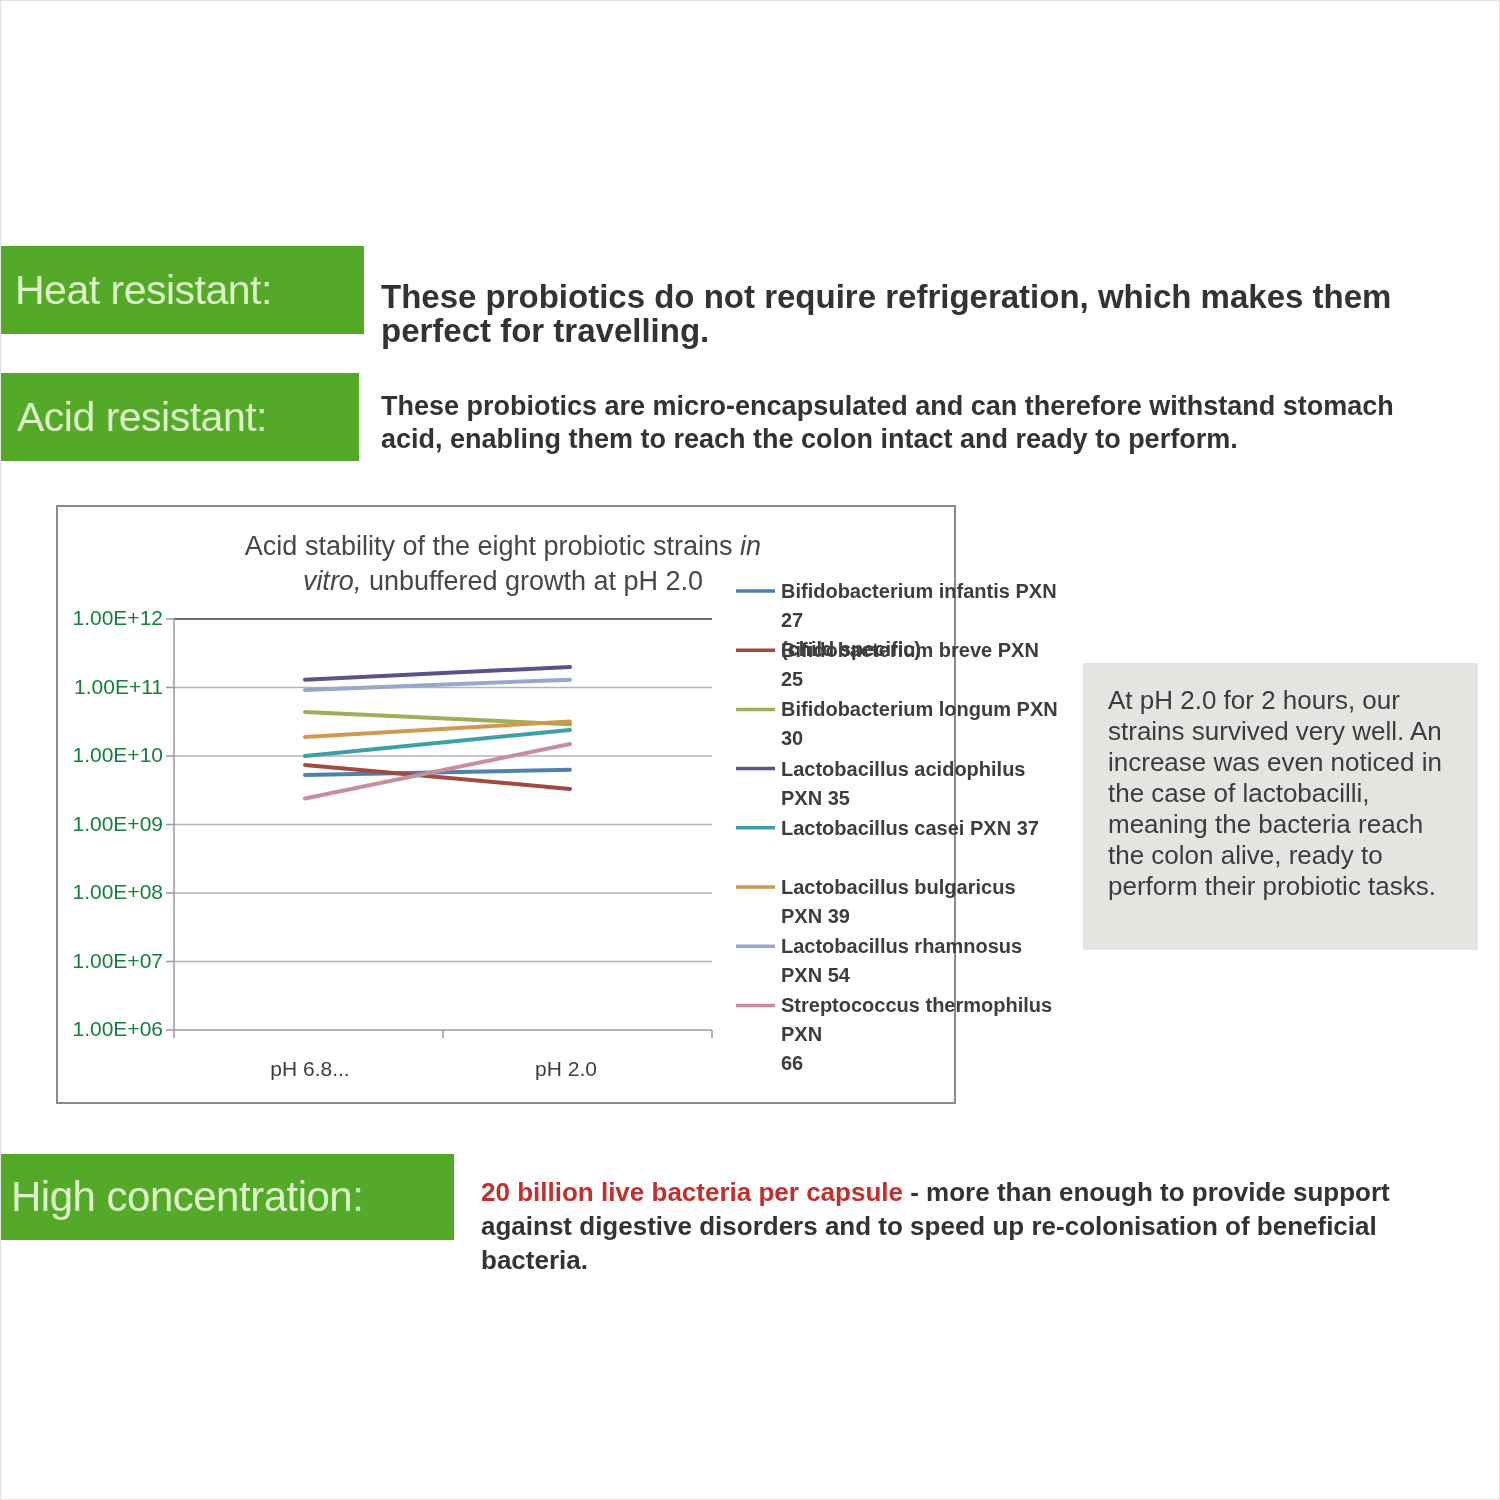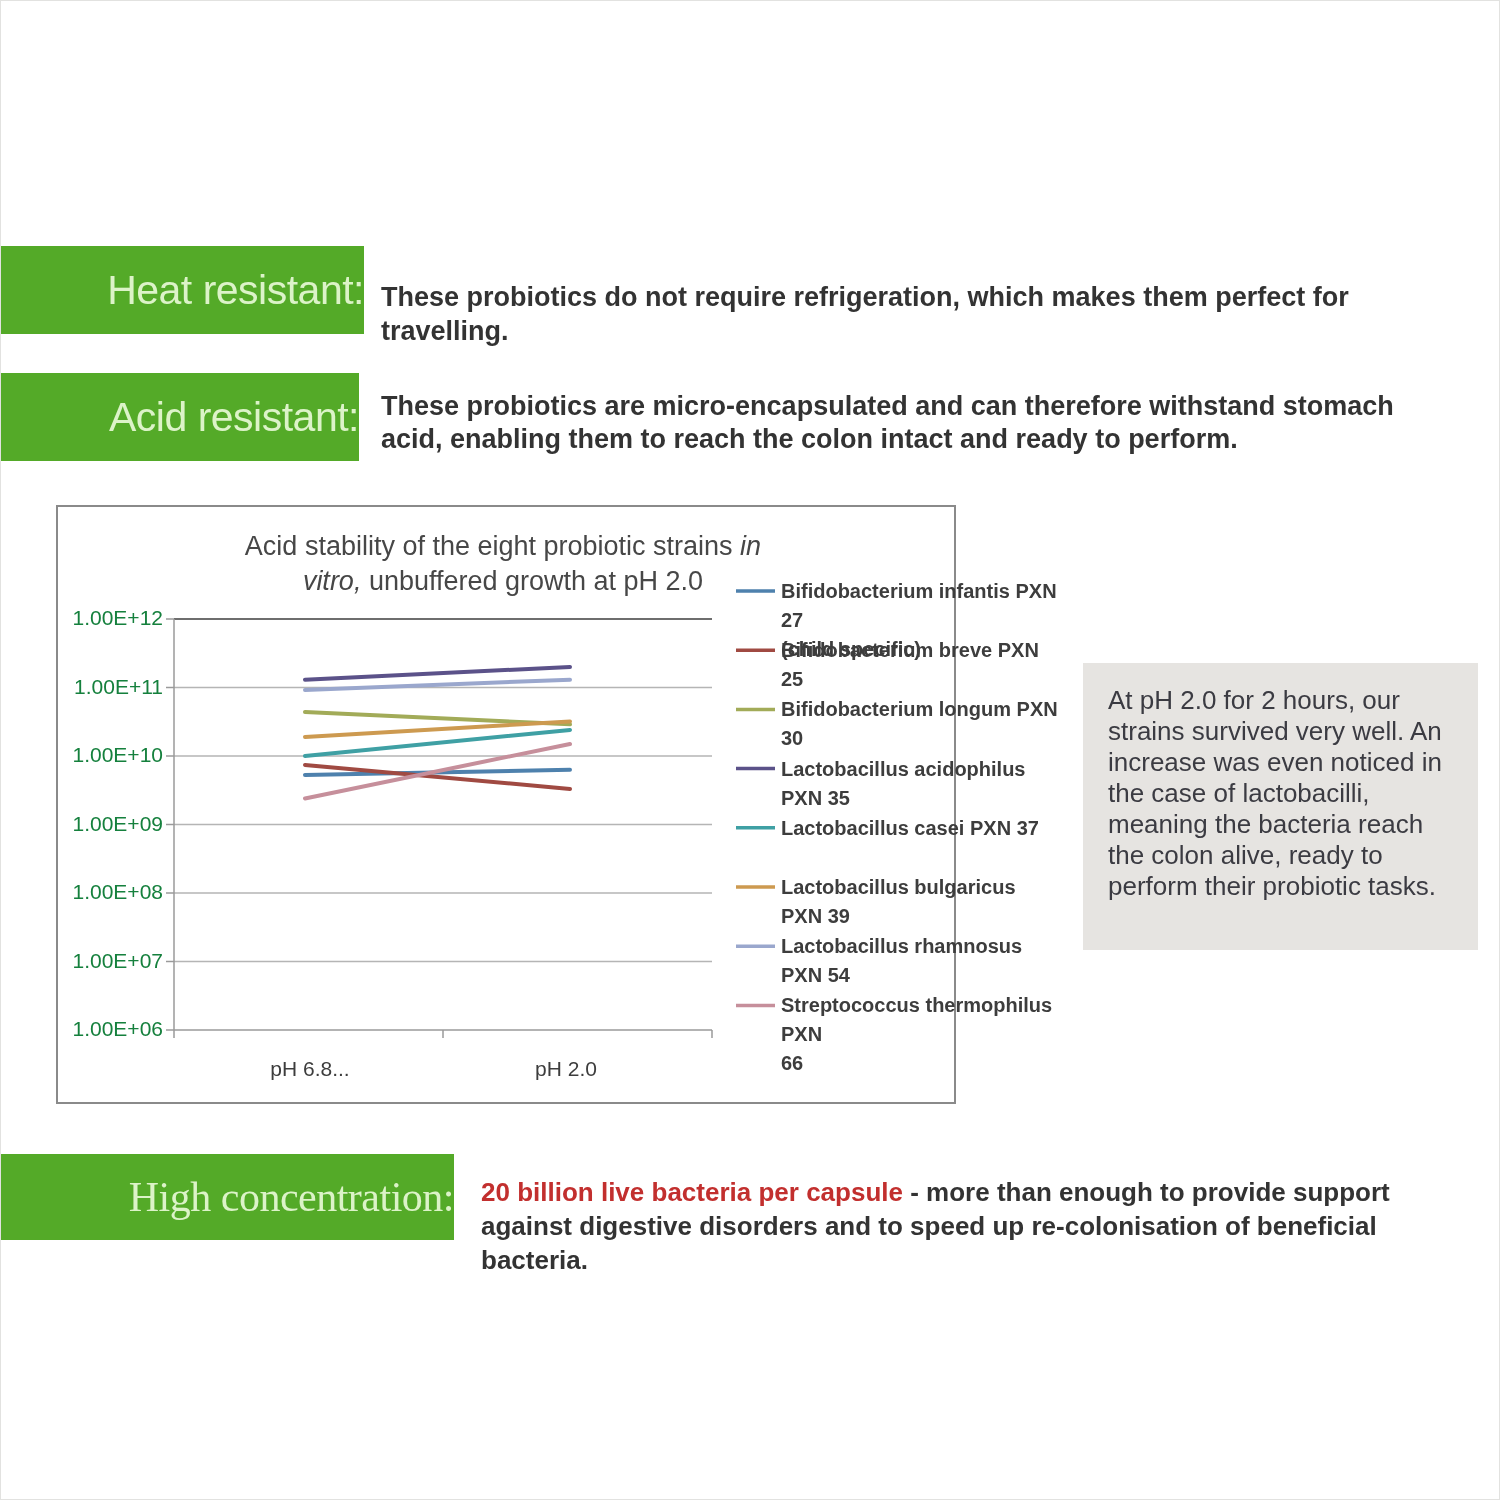--- a/index.html
+++ b/index.html
@@ -1,29 +1,29 @@
 <!DOCTYPE html>
 <html><head>
 <meta charset="utf-8">
 <style>
   * { margin:0; padding:0; box-sizing:border-box; }
   html,body { width:1500px; height:1500px; background:#ffffff; font-family:"Liberation Sans", sans-serif; }
   body { position:relative; border:1px solid #e2e2e0; overflow:hidden; }
 
   .banner {
     position:absolute; left:0; background:#54aa28;
-    display:flex; align-items:center; justify-content:flex-end;
+    display:flex; align-items:center; justify-content:flex-start;
     color:#dcf3c8; letter-spacing:-0.5px;
   }
   .banner-heat { top:245px; width:363px; height:88px; font-size:41px; padding-left:14px; }
   .banner-acid { top:372px; width:358px; height:88px; font-size:41px; padding-left:16px; }
-  .banner-high { top:1153px; width:453px; height:86px; font-size:42px; padding-left:10px;font-family:Liberation Serif, serif; }
+  .banner-high { top:1153px; width:453px; height:86px; font-size:42px; padding-left:10px; }
 
   .body-text { position:absolute; color:#333333; font-weight:600; }
-  .heat-text { left:380px; top:279px; width:1075px; font-size:27px; line-height:34px; }
+  .heat-text { left:380px; top:279px; width:1075px; font-size:33px; line-height:34px; }
   .acid-text { left:380px; top:389px; width:1055px; font-size:27px; line-height:33px; }
   .high-text { left:480px; top:1174px; width:975px; font-size:26px; line-height:34px; }
   .high-text .red { color:#c22f2e; font-weight:700; }
 
   .chart-box {
     position:absolute; left:55px; top:504px; width:900px; height:599px;
     border:2px solid #8a8a8a; background:#ffffff;
   }
   .chart-box svg { position:absolute; left:0; top:0; }
   .chart-title {

